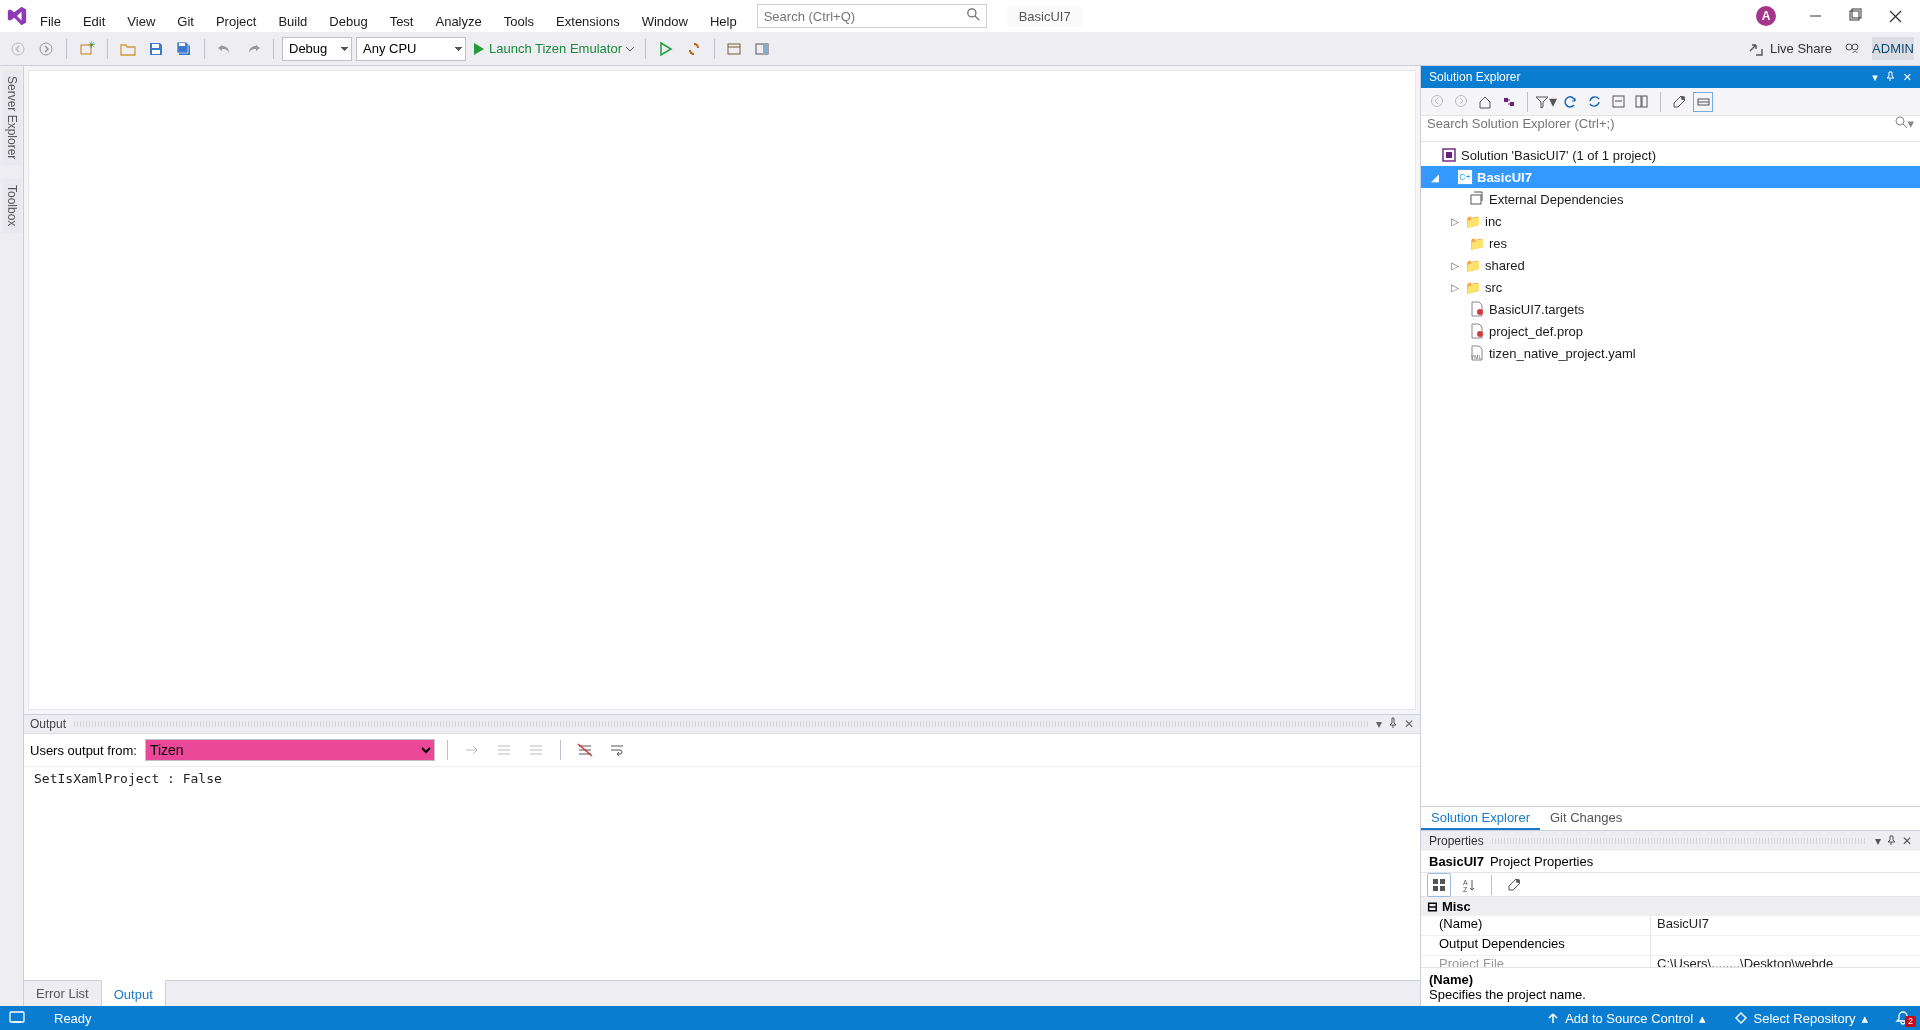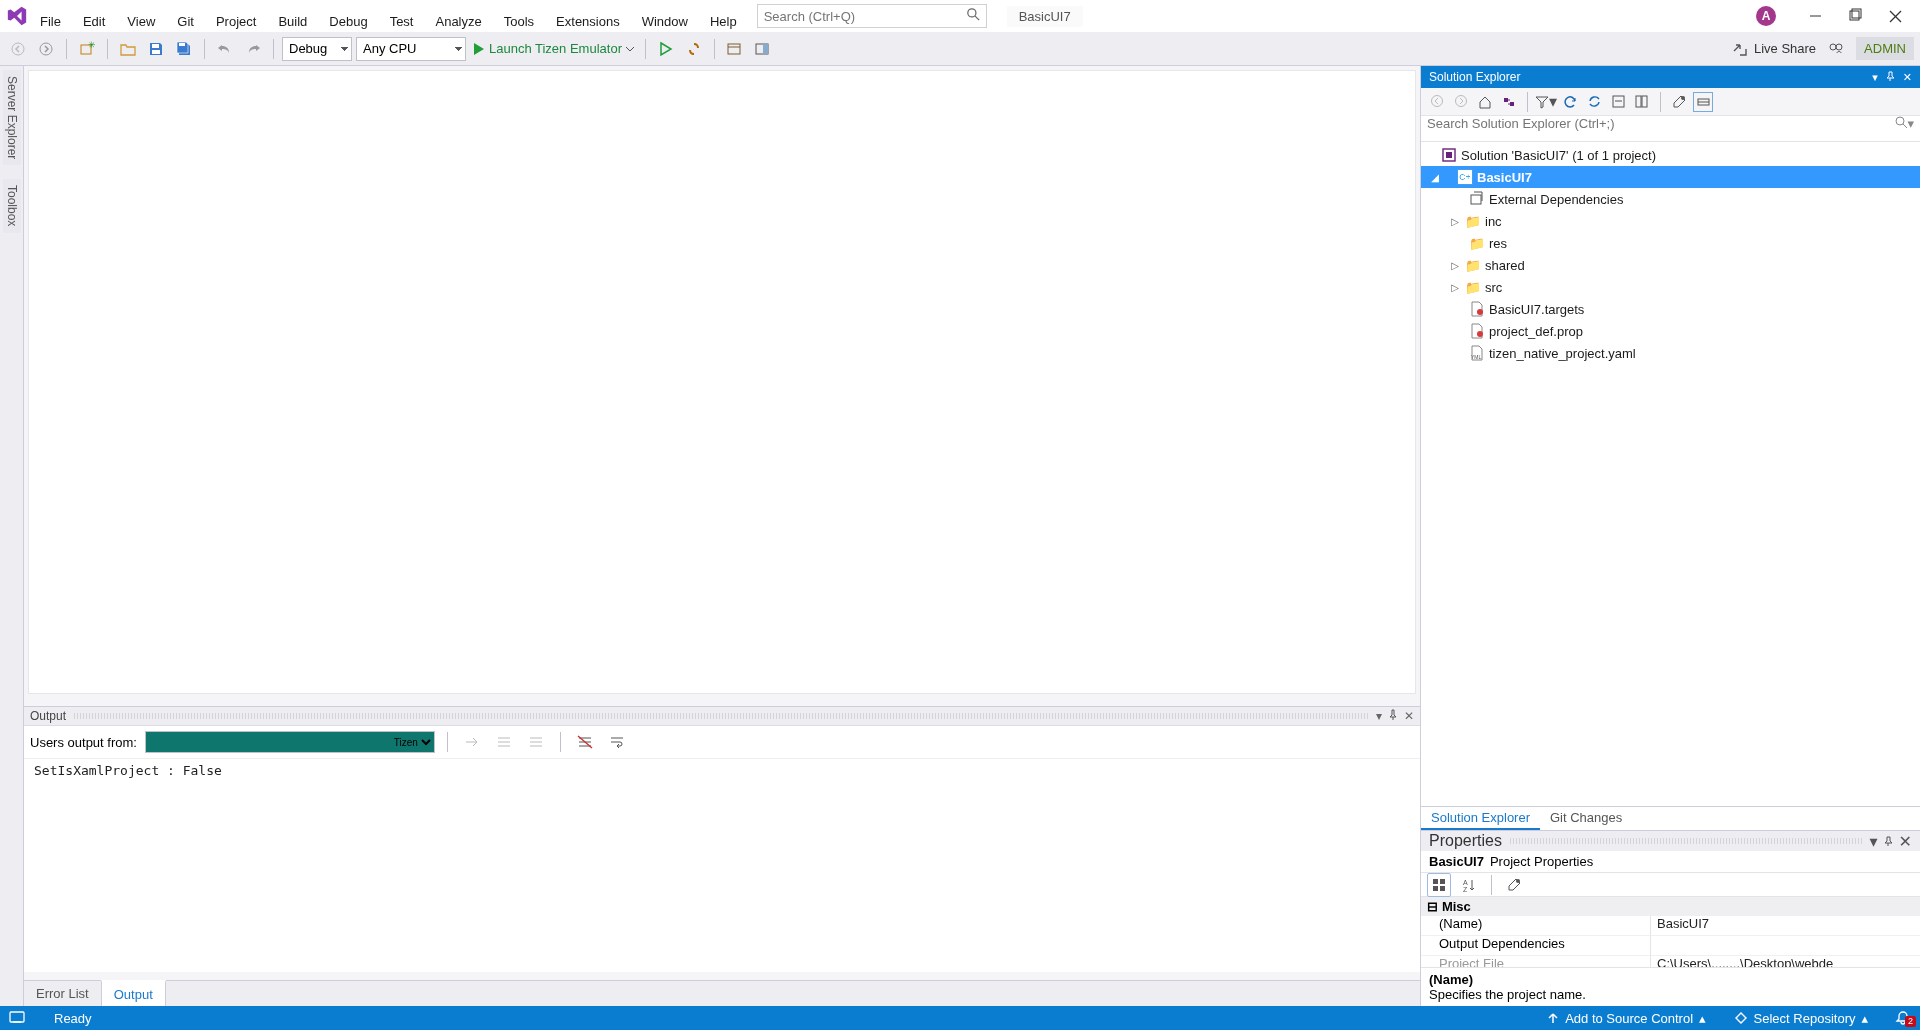--- a/index.html
+++ b/index.html
@@ -27,36 +27,36 @@
   .avatar { width:20px; height:20px; border-radius:50%; background:#a3378c; color:#fff; font-size:12px; display:flex; align-items:center; justify-content:center; margin-right:18px; font-weight:600;}
   .win-btn { width:38px; height:28px; display:flex; align-items:center; justify-content:center; color:#555;}
   
   .toolbar { display:flex; align-items:center; height:34px; border-bottom:1px solid var(--border); background:var(--light-gray); padding:0 6px; gap:4px; font-size:13px;}
   .tb-btn { height:24px; min-width:24px; display:flex; align-items:center; justify-content:center; padding:0 3px; color:#555; border-radius:2px;}
   .tb-sep { width:1px; height:20px; background:#c0c0c8; margin:0 4px;}
   .tb-select { height:24px; border:1px solid #c0c0c8; background:#fff; font-size:13px; padding:0 18px 0 6px; appearance:none; -webkit-appearance:none; background-image:linear-gradient(45deg,transparent 50%,#555 50%),linear-gradient(135deg,#555 50%,transparent 50%); background-position:right 6px center,right 2px center; background-size:4px 4px,4px 4px; background-repeat:no-repeat;}
   .tb-run { display:flex; align-items:center; gap:4px; color:#1b883d; }
   .tb-run svg { display:block; }
   .tb-right { margin-left:auto; display:flex; align-items:center; gap:8px;}
-  .admin-badge { background:#dcdce3; padding:4px 8px; color:#4d7c0f; font-size:13px;}
+  .admin-badge { background:#dcdce3; padding:4px 0; color:#0c4a6e; font-size:13px;}
   .live-share { display:flex; align-items:center; gap:6px; color:#333; font-size:13px;}
   
   .main { display:flex; height:calc(100% - 32px - 34px - 24px); }
   .left-rail { width:24px; background:var(--light-gray); border-right:1px solid var(--border); display:flex; flex-direction:column; align-items:center; padding-top:4px; gap:14px;}
   .left-rail .tab-v { writing-mode:vertical-rl; font-size:12px; color:#555; padding:6px 2px; cursor:default; background:#e8e8ee;}
-  .center { flex:1; display:flex; flex-direction:column; background:#f5f5f7;gap:8px;}
+  .center { flex:1; display:flex; flex-direction:column; background:#f5f5f7;}
   .editor-area { flex:1; background:#fff; margin:4px; border:1px solid #e6e6ea;}
   
   .output-panel { height:266px; display:flex; flex-direction:column; border-top:1px solid var(--border); background:#fff;}
   .panel-title { display:flex; align-items:center; justify-content:space-between; font-size:12px; background:var(--light-gray); padding:2px 6px; color:#444; border-bottom:1px solid #dcdce3;}
   .panel-title .dots { flex:1; height:6px; background:repeating-linear-gradient(90deg,#d3d3d8 0 1px,transparent 1px 3px); margin:0 8px;}
   .panel-ctrl { display:flex; gap:6px; color:#666;}
   .panel-ctrl span { cursor:default; }
   .output-toolbar { display:flex; align-items:center; gap:8px; padding:4px 6px; font-size:13px; border-bottom:1px solid #eee;}
-  .output-toolbar select { width:290px; height:22px; border:1px solid #c0c0c8; font-size:10px; background:#0f766e;text-align:right;}
+  .output-toolbar select { width:290px; height:22px; border:1px solid #c0c0c8; font-size:14px; background:#ec4899;}
   .output-text { flex:1; padding:4px 10px; font-family:Consolas,monospace; font-size:13px; color:#222; overflow:auto; white-space:pre;}
   .bottom-tabs { display:flex; height:26px; background:var(--light-gray); border-top:1px solid var(--border); font-size:13px; align-items:stretch;}
   .bottom-tabs .btab { padding:4px 12px; display:flex; align-items:center; color:#555; cursor:default;}
   .bottom-tabs .btab.active { background:#fff; color:var(--accent); border-top:2px solid #fff; margin-top:-1px; border-left:1px solid var(--border); border-right:1px solid var(--border);}
   
   .right-col { width:500px; display:flex; flex-direction:column; border-left:1px solid var(--border);}
   .panel { display:flex; flex-direction:column; }
   .panel-head { height:22px; background:var(--panel-header); color:#fff; font-size:12px; display:flex; align-items:center; padding:0 8px; justify-content:space-between;}
   .panel-head .hctrl { display:flex; gap:8px; font-size:11px;}
   .panel-head .hctrl span { cursor:default; }
@@ -73,21 +73,21 @@
   .tree .indent { display:inline-block; }
   .ficon { width:16px; height:16px; display:flex; align-items:center; justify-content:center; font-size:12px;}
   .ficon.folder { color:#dcb67a; }
   .ficon.folder::before { content:"📁"; font-size:13px;}
   .ficon.proj { background:#fff; border:1px solid #337ab7; color:#337ab7; font-size:9px; font-weight:bold; line-height:12px;}
   .se-tabs { display:flex; height:24px; border-top:1px solid var(--border); font-size:13px;}
   .se-tabs .stab { padding:3px 10px; color:#555; cursor:default; }
   .se-tabs .stab.active { color:var(--accent); border-bottom:2px solid var(--accent);}
   
   .props-panel { border-top:1px solid var(--border); display:flex; flex-direction:column; flex-shrink:0;}
-  .phead { height:20px; background:var(--light-gray); font-size:16px; display:flex; align-items:center; padding:0 8px; color:#333; justify-content:space-between;}
+  .phead { height:20px; background:var(--light-gray); font-size:12px; display:flex; align-items:center; padding:0 8px; color:#333; justify-content:space-between;}
   .phead .dots { flex:1; height:6px; background:repeating-linear-gradient(90deg,#d3d3d8 0 1px,transparent 1px 3px); margin:0 8px;}
   .pname { height:22px; display:flex; align-items:center; font-size:13px; padding:0 8px; gap:6px; border-bottom:1px solid #e3e3e8;}
   .pname b { font-weight:600; }
   .ptoolbar { height:24px; display:flex; align-items:center; gap:6px; padding:0 6px; border-bottom:1px solid #e3e3e8;}
   .pgrid { font-size:13px; max-height:70px; overflow:hidden;}
   .pgrid .cat { background:#efeff2; font-weight:600; padding:2px 6px; display:flex; align-items:center; gap:4px;}
   .pgrid .prow { display:flex; height:20px;}
   .pgrid .pk { width:230px; padding-left:18px; border-right:1px solid #e3e3e8; border-bottom:1px solid #f0f0f3;}
   .pgrid .pv { flex:1; padding-left:6px; border-bottom:1px solid #f0f0f3; color:#222;}
   .pdesc { border-top:1px solid #e3e3e8; padding:4px 8px; font-size:13px;}

